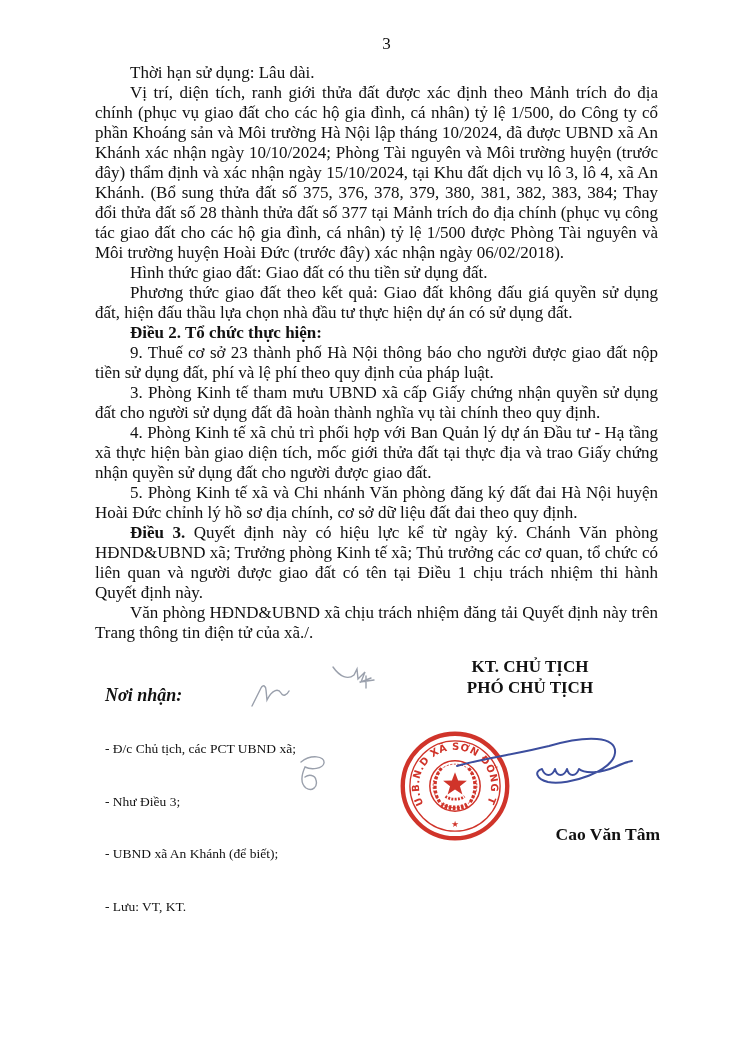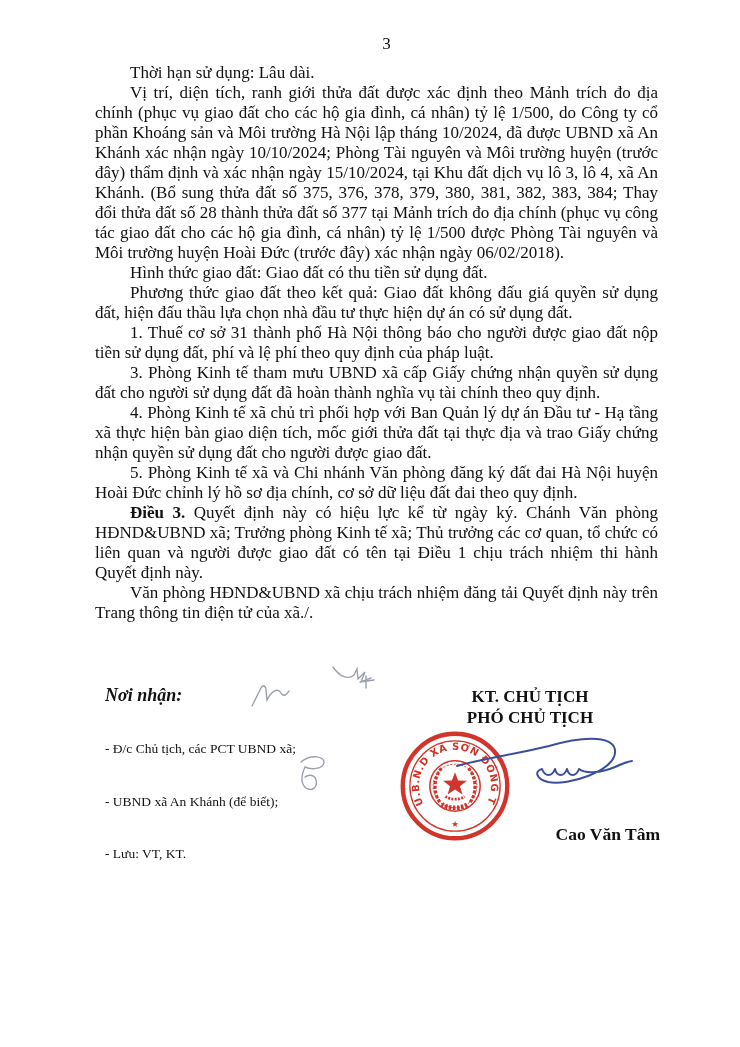--- a/index.html
+++ b/index.html
@@ -17,21 +17,21 @@
   .content p{
     margin:0;font-size:17px;line-height:20px;
     text-align:justify;text-indent:35px;
   }
   .bold{font-weight:bold;margin-top:28px;}
   
   .recipients{position:absolute;left:105px;top:686px;width:260px;}
   .recipients-heading{font-weight:bold;font-style:italic;font-size:18px;line-height:19px;}
   .recipient-item{font-size:13.5px;line-height:16.5px;font-style:normal;margin-top:36px;}
   
-  .signoff{position:absolute;left:400px;top:686px;width:260px;text-align:center;}
+  .signoff{position:absolute;left:400px;top:656px;width:260px;text-align:center;}
   .signoff-title{font-weight:bold;font-size:17px;line-height:21px;}
   .signer-name{position:absolute;left:400px;top:824px;width:260px;text-align:right;
     font-weight:bold;font-size:17.5px;}
   
   .stamp{position:absolute;left:398px;top:729px;width:114px;height:114px;}
   .signature{position:absolute;left:455px;top:726px;width:180px;height:82px;}
   .pen-mark{position:absolute;}
   .mark-after-body{left:330px;top:658px;width:52px;height:38px;}
   .mark-near-recipients{left:248px;top:682px;width:44px;height:30px;}
   .mark-after-luu{left:291px;top:750px;width:44px;height:44px;}
@@ -41,31 +41,33 @@
 
 <div class="page">
 
   <div class="page-number">3</div>
 
   <div class="content">
     <p>Thời hạn sử dụng: Lâu dài.</p>
     <p>Vị trí, diện tích, ranh giới thửa đất được xác định theo Mảnh trích đo địa chính (phục vụ giao đất cho các hộ gia đình, cá nhân) tỷ lệ 1/500, do Công ty cổ phần Khoáng sản và Môi trường Hà Nội lập tháng 10/2024, đã được UBND xã An Khánh xác nhận ngày 10/10/2024; Phòng Tài nguyên và Môi trường huyện (trước đây) thẩm định và xác nhận ngày 15/10/2024, tại Khu đất dịch vụ lô 3, lô 4, xã An Khánh. (Bổ sung thửa đất số 375, 376, 378, 379, 380, 381, 382, 383, 384; Thay đổi thửa đất số 28 thành thửa đất số 377 tại Mảnh trích đo địa chính (phục vụ công tác giao đất cho các hộ gia đình, cá nhân) tỷ lệ 1/500 được Phòng Tài nguyên và Môi trường huyện Hoài Đức (trước đây) xác nhận ngày 06/02/2018).</p>
     <p>Hình thức giao đất: Giao đất có thu tiền sử dụng đất.</p>
     <p>Phương thức giao đất theo kết quả: Giao đất không đấu giá quyền sử dụng đất, hiện đấu thầu lựa chọn nhà đầu tư thực hiện dự án có sử dụng đất.</p>
-    <p>1. Thuế cơ sở 31 thành phố Hà Nội thông báo cho người được giao đất nộp tiền sử dụng đất, phí và lệ phí theo quy định của pháp luật.</p>
+    <p class="bold">Điều 2. Tổ chức thực hiện:</p>
+    <p>9. Thuế cơ sở 23 thành phố Hà Nội thông báo cho người được giao đất nộp tiền sử dụng đất, phí và lệ phí theo quy định của pháp luật.</p>
     <p>3. Phòng Kinh tế tham mưu UBND xã cấp Giấy chứng nhận quyền sử dụng đất cho người sử dụng đất đã hoàn thành nghĩa vụ tài chính theo quy định.</p>
     <p>4. Phòng Kinh tế xã chủ trì phối hợp với Ban Quản lý dự án Đầu tư - Hạ tầng xã thực hiện bàn giao diện tích, mốc giới thửa đất tại thực địa và trao Giấy chứng nhận quyền sử dụng đất cho người được giao đất.</p>
     <p>5. Phòng Kinh tế xã và Chi nhánh Văn phòng đăng ký đất đai Hà Nội huyện Hoài Đức chỉnh lý hồ sơ địa chính, cơ sở dữ liệu đất đai theo quy định.</p>
     <p><span class="bold">Điều 3.</span><span> Quyết định này có hiệu lực kể từ ngày ký. Chánh Văn phòng HĐND&amp;UBND xã; Trưởng phòng Kinh tế xã; Thủ trưởng các cơ quan, tổ chức có liên quan và người được giao đất có tên tại Điều 1 chịu trách nhiệm thi hành Quyết định này.</span></p>
     <p>Văn phòng HĐND&amp;UBND xã chịu trách nhiệm đăng tải Quyết định này trên Trang thông tin điện tử của xã./.</p>
   </div>
 
   <div class="recipients">
     <div class="recipients-heading">Nơi nhận:</div>
     <div class="recipient-item">- Đ/c Chủ tịch, các PCT UBND xã;</div>
+    <div class="recipient-item">- Như Điều 3;</div>
     <div class="recipient-item">- UBND xã An Khánh (để biết);</div>
     <div class="recipient-item">- Lưu: VT, KT.</div>
   </div>
 
   <div class="signoff">
     <div class="signoff-title">KT. CHỦ TỊCH</div>
     <div class="signoff-title">PHÓ CHỦ TỊCH</div>
   </div>
 
   <svg class="stamp" viewBox="0 0 120 120" aria-hidden="true">

